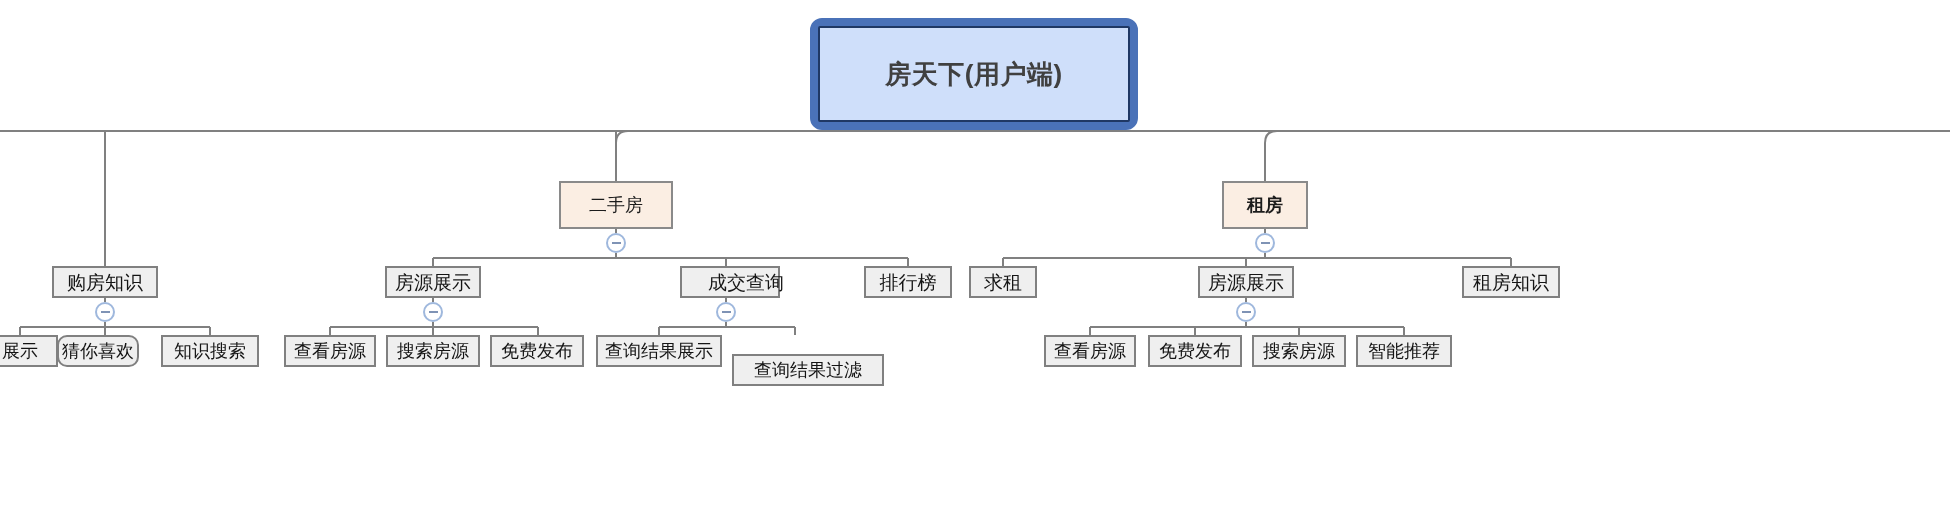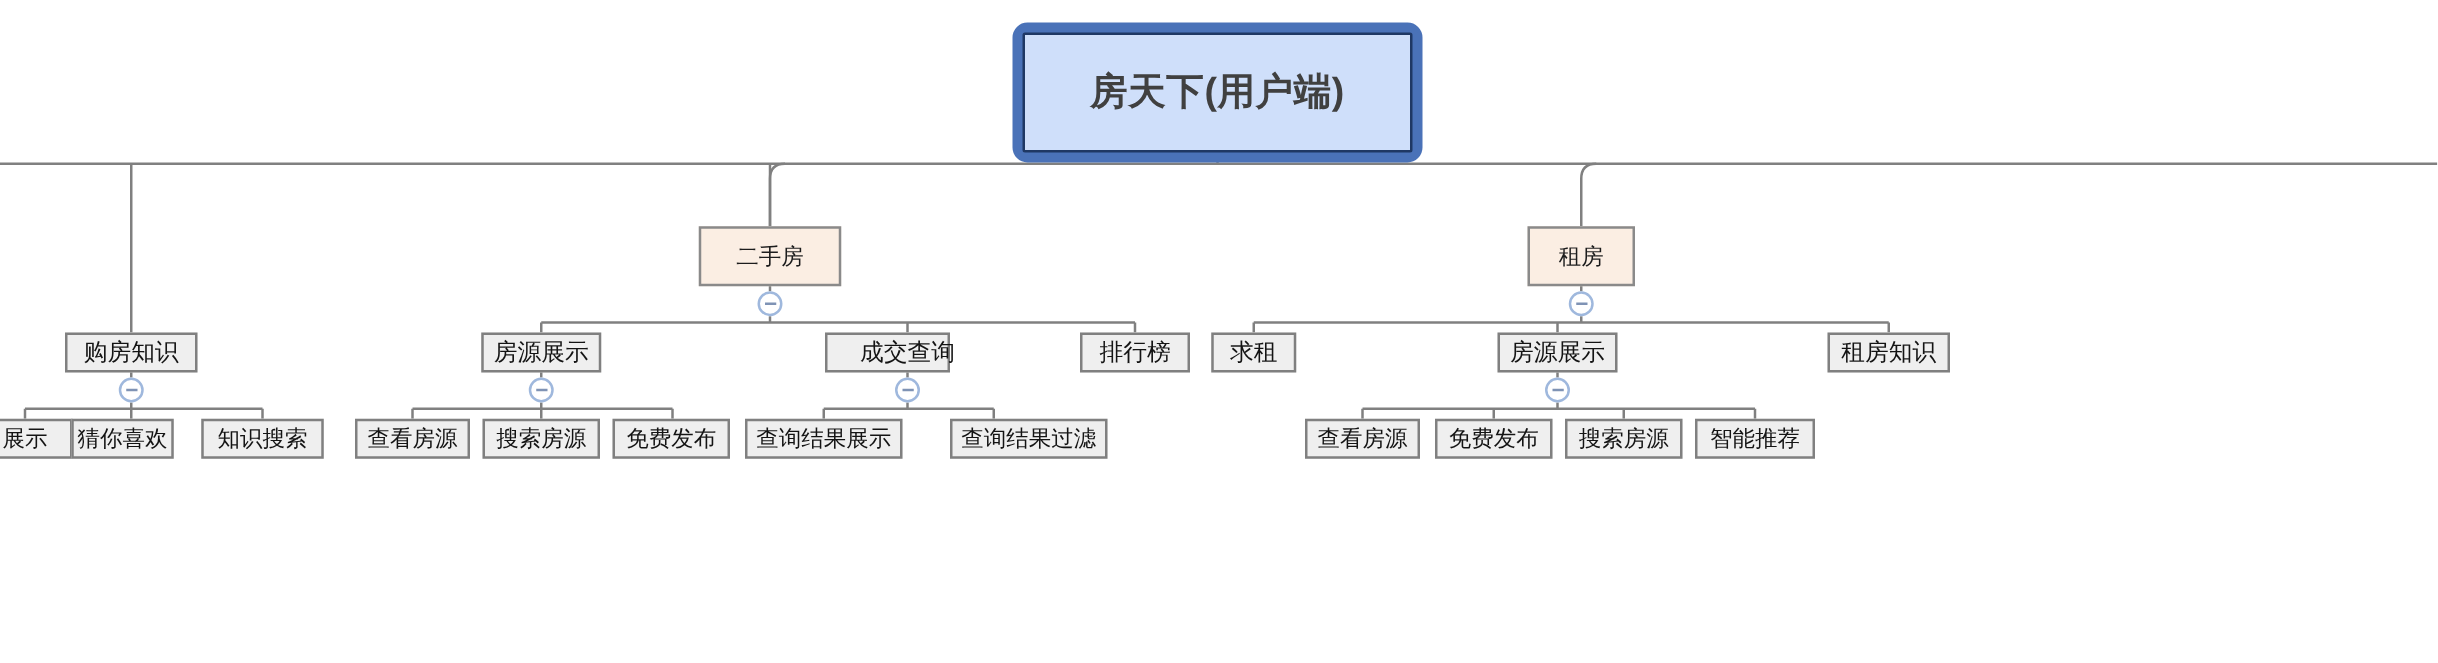--- a/index.html
+++ b/index.html
@@ -50,21 +50,21 @@
     line-height: 1;
   }
 
   
   .node.root {
     background: #cfdffa;
     border: 2px solid #1f3864;
     border-radius: 2px;
     color: #404040;
     font-weight: bold;
-    font-size: 30px;
+    font-size: 26px;
     letter-spacing: 0.5px;
     box-shadow: 0 0 0 4px #4a72b8;
   }
   .root-halo {
     position: absolute;
     border: 6px solid #4a72b8;
     border-radius: 12px;
     box-sizing: border-box;
     background: transparent;
   }
@@ -180,42 +180,42 @@
     <span>房天下(用户端)</span>
   </div>
 
   <div class="node cat" style="left:559px; top:181px; width:114px; height:48px;">
     <span>二手房</span>
   </div>
   <div class="toggle" style="left:606px; top:233px;">
       <span class="bar"></span>
     </div>
 
-  <div class="node cat" style="left:1222px; top:181px; width:86px; height:48px;">
+  <div class="node cat" style="left:1222px; top:181px; width:86px; height:48px;font-weight:bold;">
     <span>租房</span>
   </div>
   <div class="toggle" style="left:1255px; top:233px;">
       <span class="bar"></span>
     </div>
 
   <div class="node l3" style="left:52px; top:266px; width:106px; height:32px;">
     <span>购房知识</span>
   </div>
   <div class="toggle" style="left:95px; top:302px;">
       <span class="bar"></span>
     </div>
 
   <div class="node l3" style="left:385px; top:266px; width:96px; height:32px;">
     <span>房源展示</span>
   </div>
   <div class="toggle" style="left:423px; top:302px;">
       <span class="bar"></span>
     </div>
 
-  <div class="node l3" style="left:660px; top:266px; width:100px; height:32px;padding-left:32px;">
+  <div class="node l3" style="left:680px; top:266px; width:100px; height:32px;padding-left:32px;">
     <span>成交查询</span>
   </div>
   <div class="toggle" style="left:716px; top:302px;">
       <span class="bar"></span>
     </div>
 
   <div class="node l3" style="left:864px; top:266px; width:88px; height:32px;">
     <span>排行榜</span>
   </div>
 
@@ -230,41 +230,41 @@
       <span class="bar"></span>
     </div>
 
   <div class="node l3" style="left:1462px; top:266px; width:98px; height:32px;align-items:center;">
     <span>租房知识</span>
   </div>
 
   <div class="node l4" style="left:-18px; top:335px; width:76px; height:32px;">
     <span>展示</span>
   </div>
-  <div class="node l4" style="left:57px; top:335px; width:82px; height:32px;">
+  <div class="node l4" style="left:57px; top:335px; width:82px; height:32px;border-radius:10px;">
     <span>猜你喜欢</span>
   </div>
   <div class="node l4" style="left:161px; top:335px; width:98px; height:32px;">
     <span>知识搜索</span>
   </div>
 
   <div class="node l4" style="left:284px; top:335px; width:92px; height:32px;">
     <span>查看房源</span>
   </div>
   <div class="node l4" style="left:386px; top:335px; width:94px; height:32px;">
     <span>搜索房源</span>
   </div>
   <div class="node l4" style="left:490px; top:335px; width:94px; height:32px;">
     <span>免费发布</span>
   </div>
 
   <div class="node l4" style="left:596px; top:335px; width:126px; height:32px;text-align:right;">
     <span>查询结果展示</span>
   </div>
-  <div class="node l4" style="left:732px; top:335px; width:126px; height:32px;margin-left:28px;">
+  <div class="node l4" style="left:732px; top:354px; width:152px; height:32px;">
     <span>查询结果过滤</span>
   </div>
 
   <div class="node l4" style="left:1044px; top:335px; width:92px; height:32px;">
     <span>查看房源</span>
   </div>
   <div class="node l4" style="left:1148px; top:335px; width:94px; height:32px;">
     <span>免费发布</span>
   </div>
   <div class="node l4" style="left:1252px; top:335px; width:94px; height:32px;">

